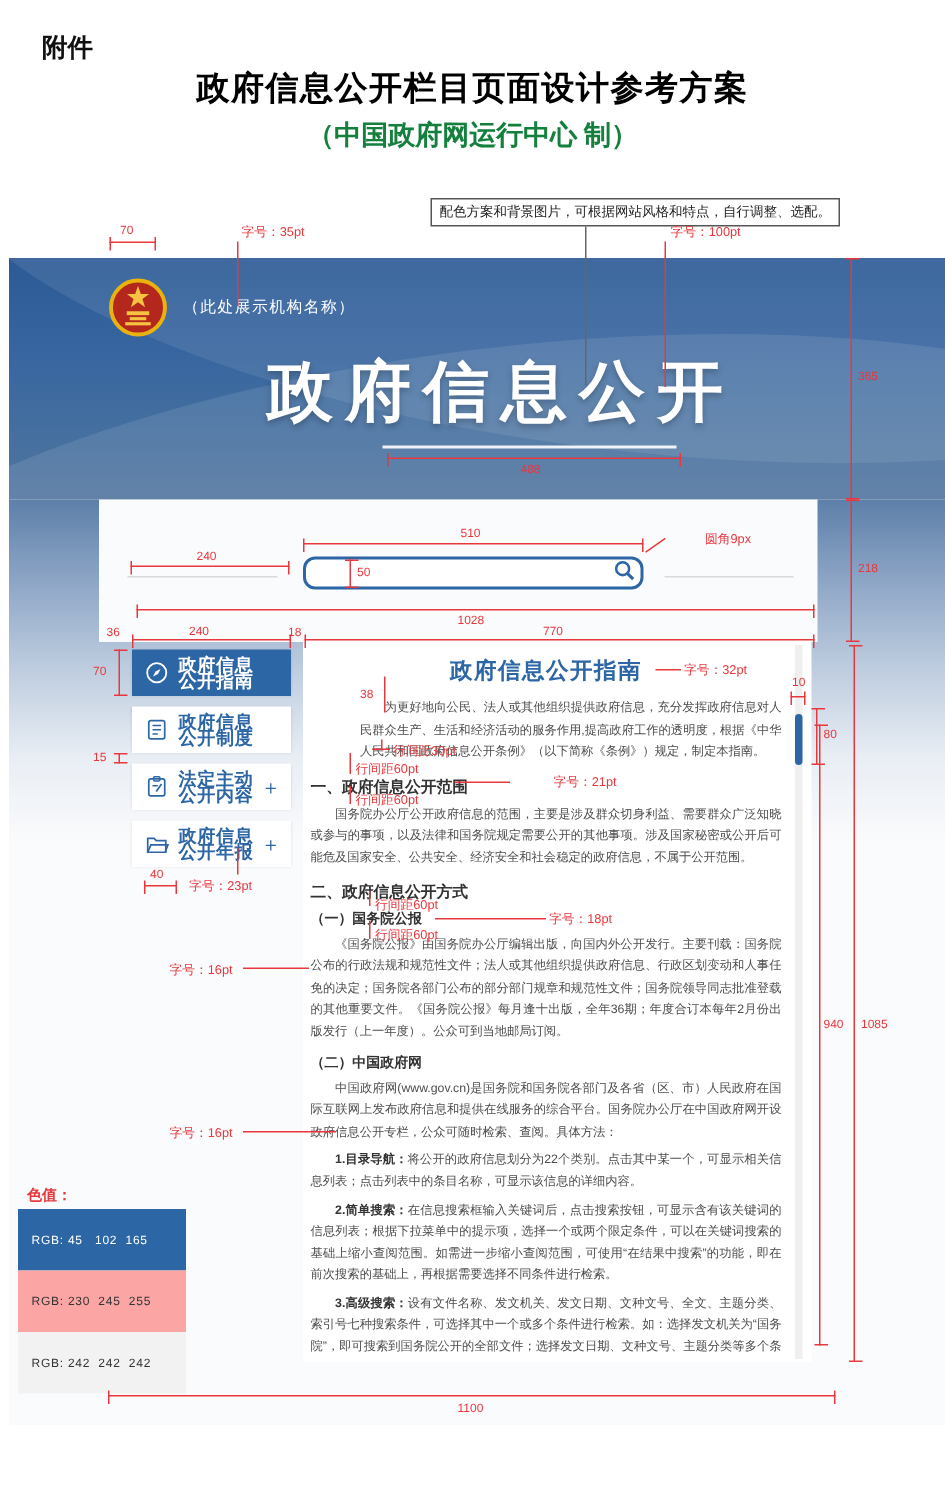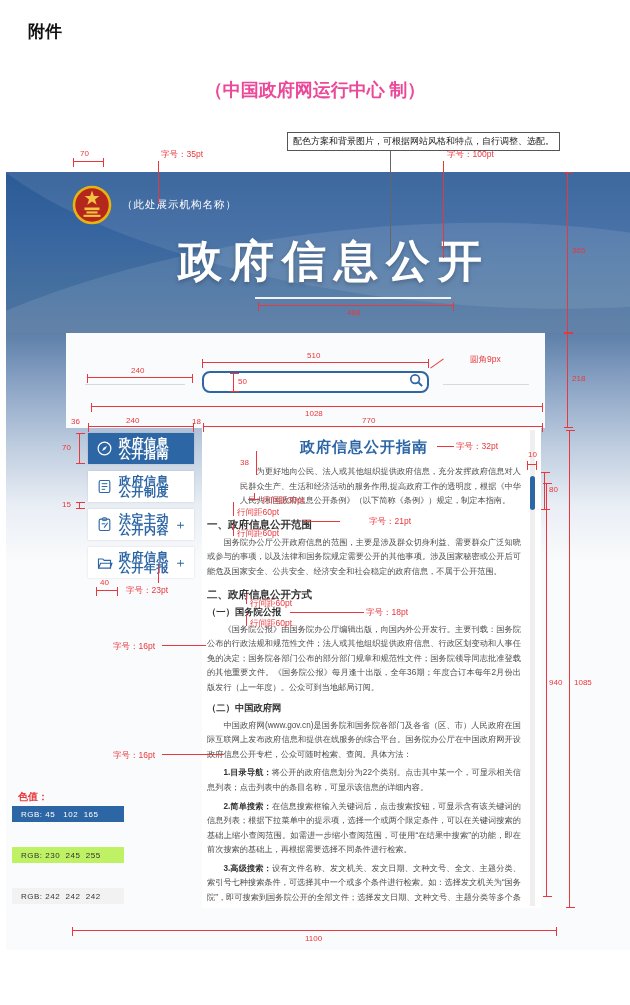--- a/index.html
+++ b/index.html
@@ -4,21 +4,21 @@
 <style>
   html,body{margin:0;padding:0;background:#fff;}
   #stage{position:relative;width:630px;height:1005px;background:#fff;overflow:hidden;
          font-family:"Liberation Sans",sans-serif;}
   
   .attach{position:absolute;left:28px;top:20px;font-family:"Liberation Serif",serif;
           font-weight:bold;font-size:17px;color:#111;}
   .doc-title{position:absolute;left:0;right:0;top:44px;text-align:center;
           font-family:"Liberation Serif",serif;font-weight:bold;font-size:22px;color:#000;letter-spacing:1px;}
   .doc-sub{position:absolute;left:0;right:0;top:78px;text-align:center;
-          font-family:"Liberation Serif",serif;font-weight:bold;font-size:18px;color:#ec4899;}
+          font-family:"Liberation Serif",serif;font-weight:bold;font-size:18px;color:#15803d;}
   .note-box{position:absolute;left:287px;top:132px;border:1px solid #555;background:#fff;
           font-size:9px;color:#222;padding:2px 5px;white-space:nowrap;z-index:30;}
   .note-line{position:absolute;left:390px;top:149px;width:1px;height:108px;background:#666;z-index:29;}
   
   .banner{position:absolute;left:6px;top:172px;width:624px;height:161px;overflow:hidden;
           background:linear-gradient(180deg,#2b5a95 0%,#36649f 35%,#45709f 75%,#52749f 100%);}
   .wave{position:absolute;border-radius:50%;}
   .w1{width:980px;height:330px;left:-160px;top:60px;background:rgba(255,255,255,.10);transform:rotate(-7deg);}
   .w2{width:980px;height:340px;left:-60px;top:-210px;background:rgba(255,255,255,.09);transform:rotate(6deg);}
   .bg-fade{position:absolute;left:6px;top:333px;width:624px;height:230px;
@@ -53,44 +53,45 @@
   .content p{margin:4px 0 0 0;font-size:8.2px;color:#4d4d4d;line-height:1.78;text-align:justify;text-indent:2em;}
   .content .h1{margin:9px 0 0 0;font-size:10.5px;font-weight:bold;color:#333;}
   .content .h1.mt8{margin-top:8px;}
   .content .sub{margin:4px 0 0 0;font-size:9.3px;font-weight:bold;color:#333;}
   .content .sub.mt6{margin-top:6px;}
   .content p b{color:#333;}
   .sb-track{position:absolute;left:530px;top:430px;width:5px;height:476px;background:#efefef;}
   .sb-thumb{position:absolute;left:530px;top:476px;width:5px;height:34px;background:#2d66a5;border-radius:3px;cursor:pointer;}
   
   .cv-label{position:absolute;left:18px;top:790px;color:#e8383d;font-size:10px;font-weight:bold;}
-  .swatch{position:absolute;left:12px;width:112px;height:16px;font-size:8px;display:flex;align-items:center;
+  .swatch{position:absolute;left:12px;width:112px;height:41px;font-size:8px;display:flex;align-items:center;
           padding-left:9px;box-sizing:border-box;white-space:pre;color:#333;letter-spacing:.5px;}
   .sw0{top:806px;background:#2d66a5;color:#fff;}
-  .sw1{top:847px;background:#bef264;}
+  .sw1{top:847px;background:#fca5a5;}
   .sw2{top:888px;background:#f2f2f2;}
   
   .rl{position:absolute;color:#e8383d;font-size:8px;white-space:nowrap;z-index:40;}
   .rl.b{font-size:8.5px;}
   .hdim{position:absolute;height:0;border-top:1px solid #e8383d;z-index:39;}
   .hdim:before,.hdim:after{content:"";position:absolute;top:-4px;width:1px;height:9px;background:#e8383d;}
   .hdim:before{left:0;} .hdim:after{right:0;}
   .vdim{position:absolute;width:0;border-left:1px solid #e8383d;z-index:39;}
   .vdim:before,.vdim:after{content:"";position:absolute;left:-4px;width:9px;height:1px;background:#e8383d;}
   .vdim:before{top:0;} .vdim:after{bottom:0;}
   .rlh{position:absolute;height:1px;background:#e8383d;z-index:39;}
   .rlv{position:absolute;width:1px;background:#e8383d;z-index:39;}
   .diag{position:absolute;width:16px;height:1px;background:#e8383d;transform:rotate(-35deg);z-index:39;}
 </style>
 </head>
 <body>
 
 <div id="stage">
 
   <div class="attach">附件</div>
+  <div class="doc-title">政府信息公开栏目页面设计参考方案</div>
   <div class="doc-sub">（中国政府网运行中心 制）</div>
   <div class="note-box">配色方案和背景图片，可根据网站风格和特点，自行调整、选配。</div>
   <div class="note-line"></div>
 
   <div class="banner">
     <div class="wave w1"></div>
     <div class="wave w2"></div>
   </div>
   <div class="bg-fade"></div>
   <div class="bg-lower"></div>

